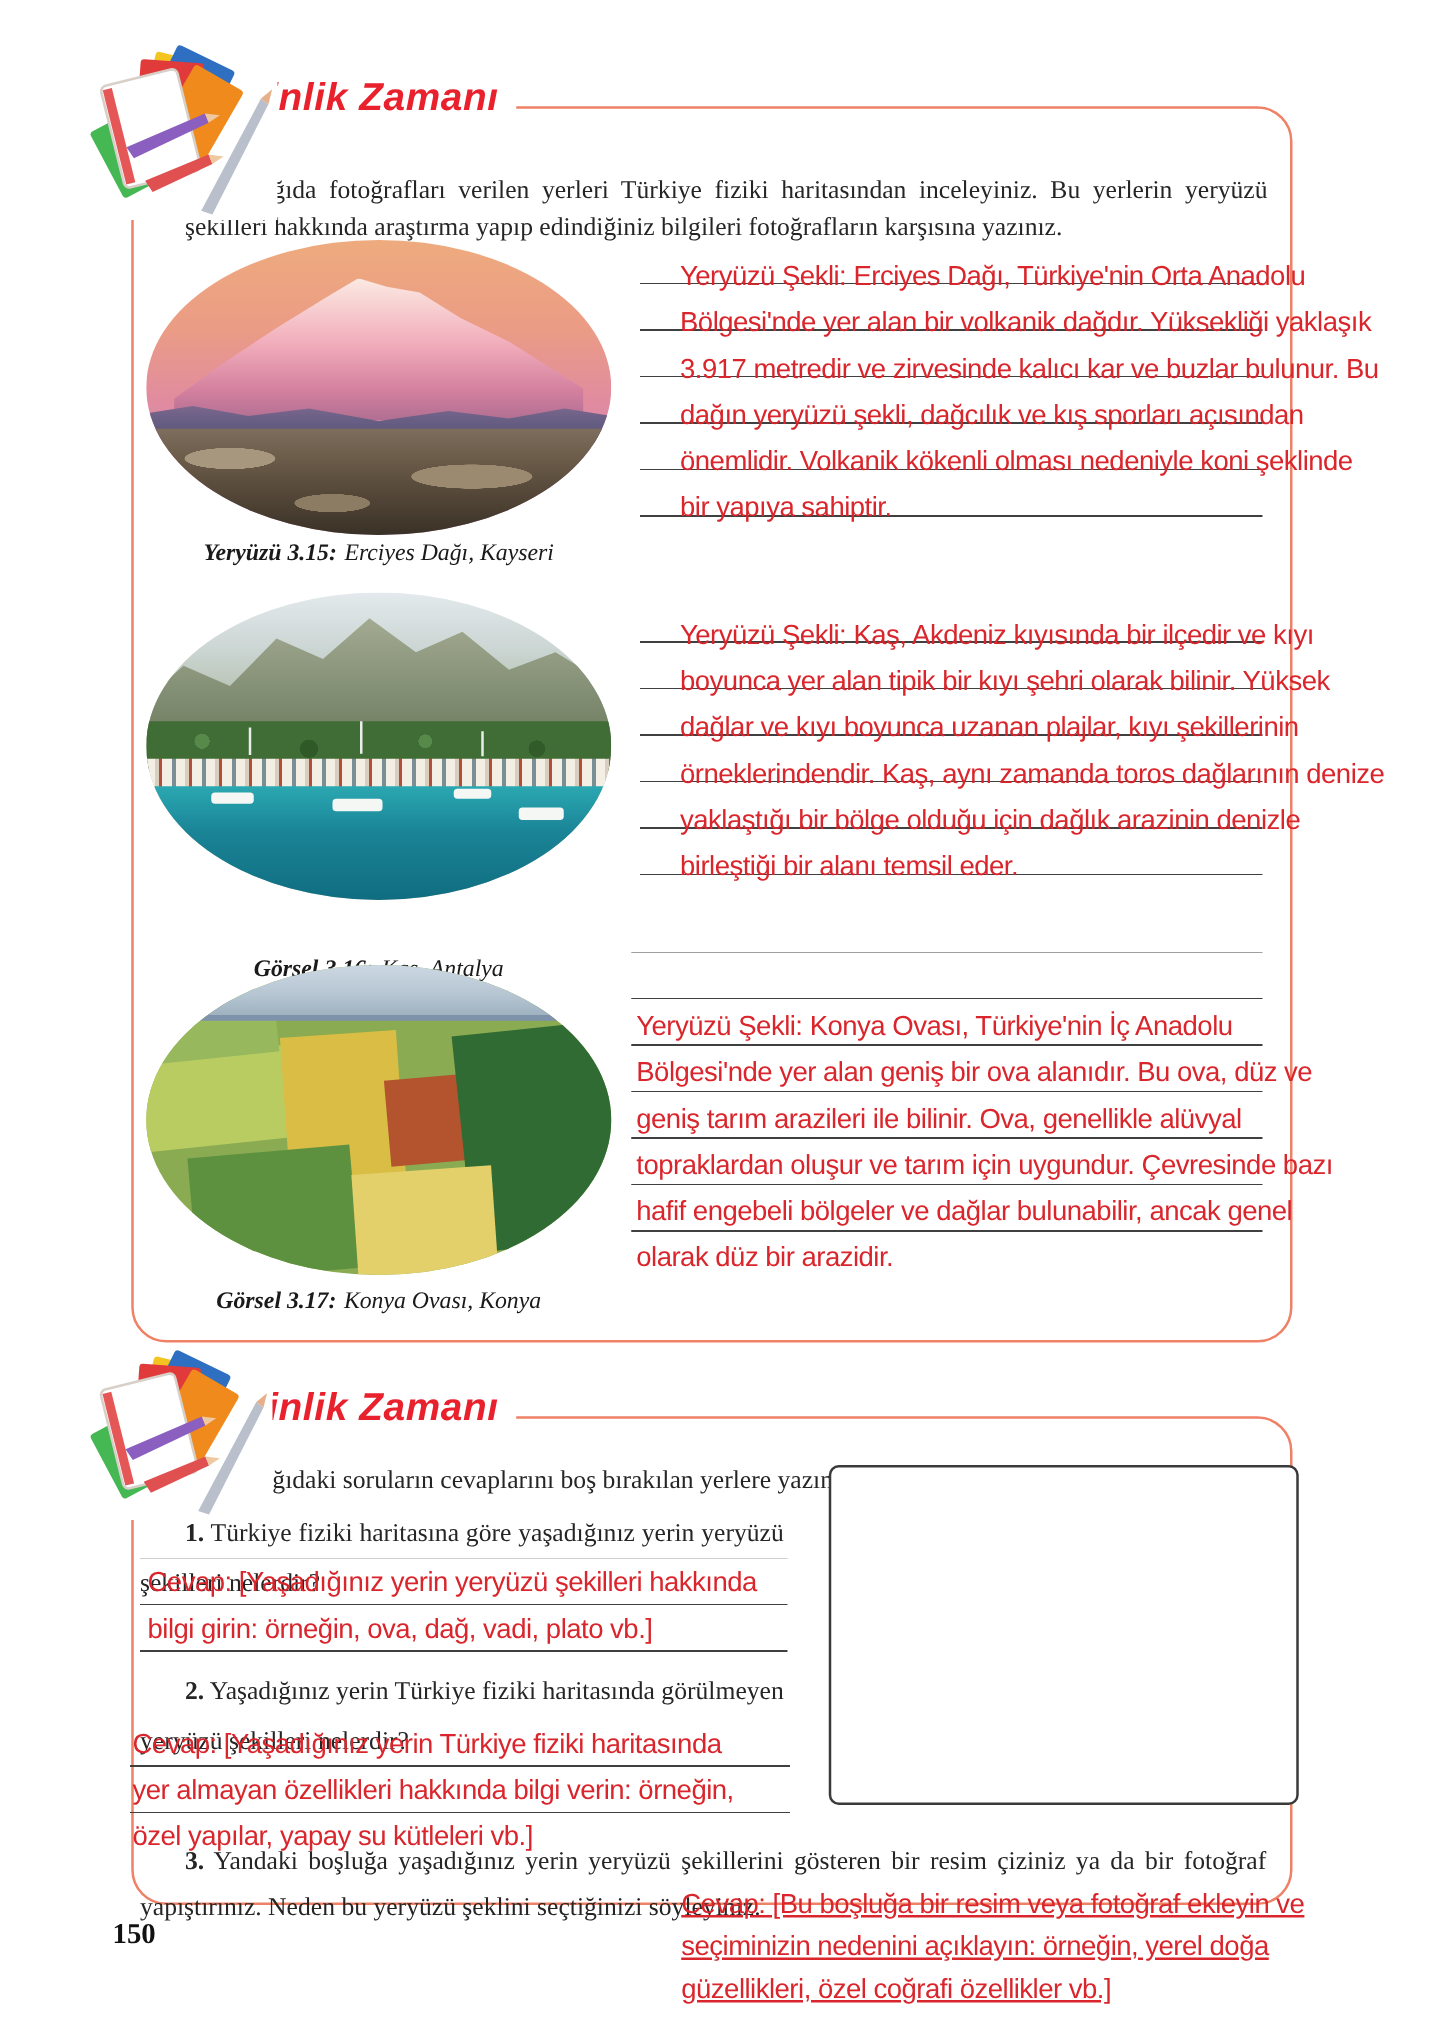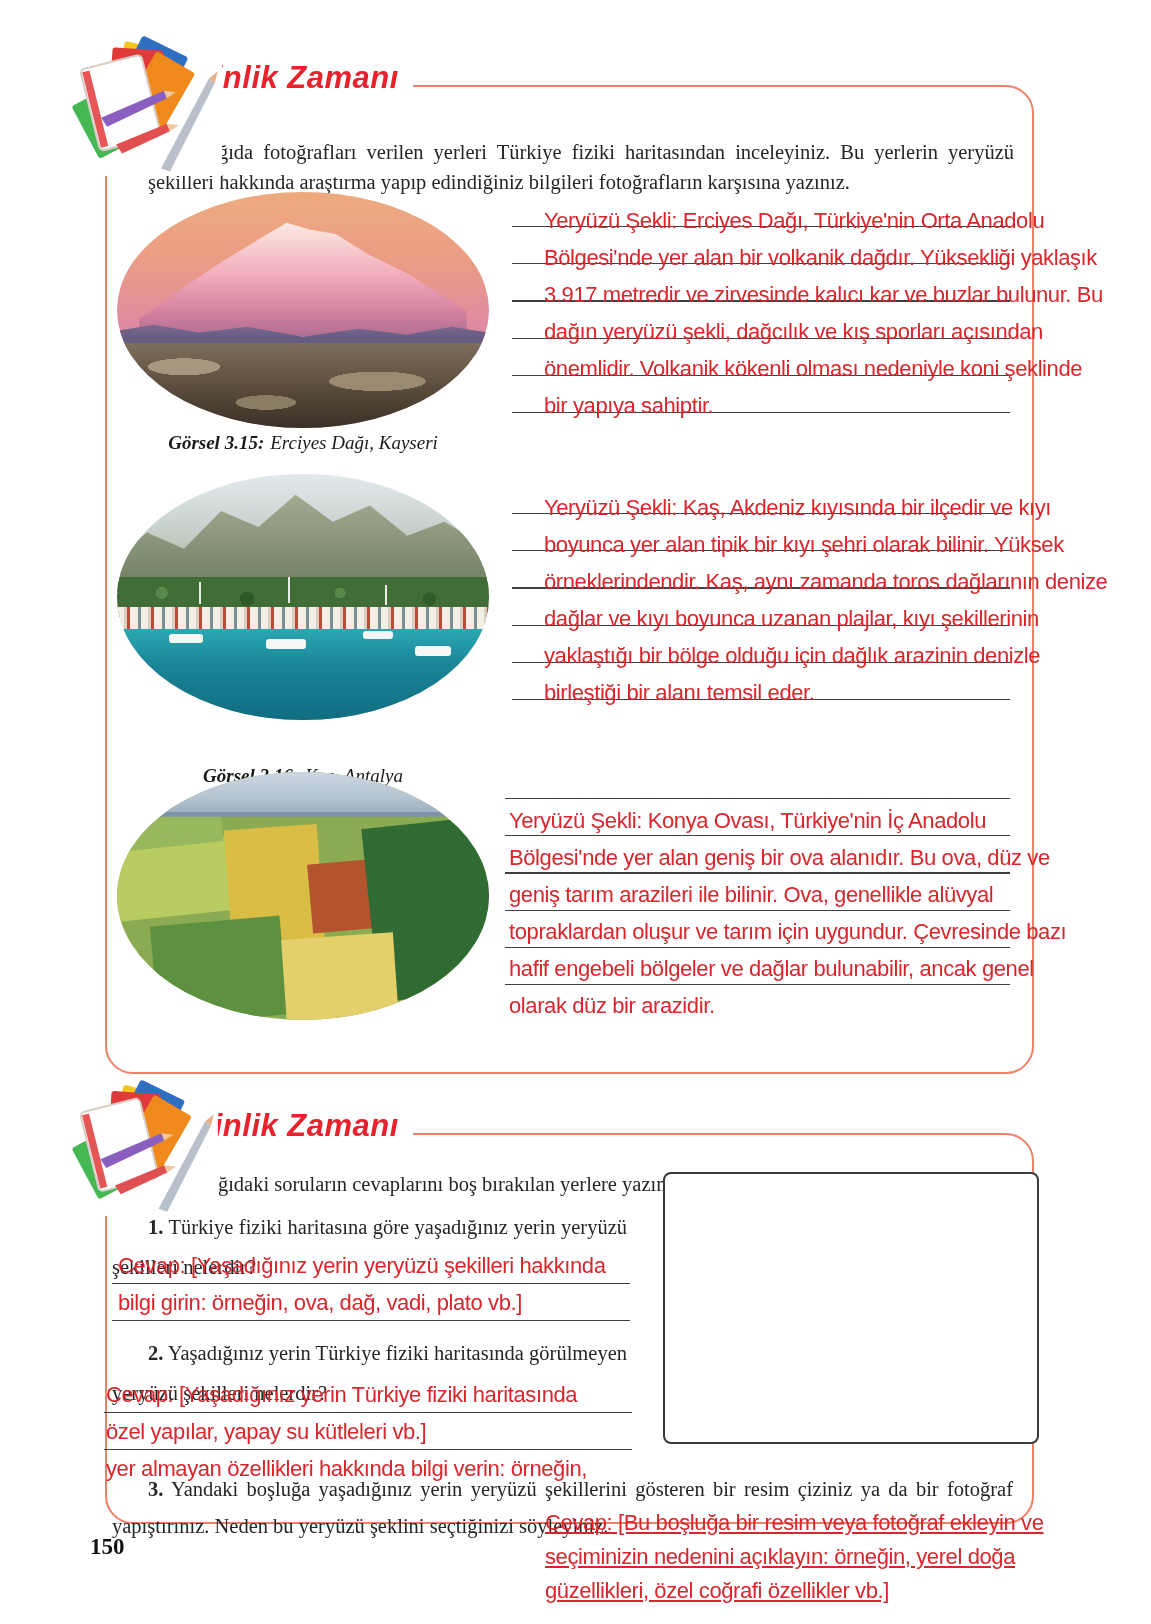--- a/index.html
+++ b/index.html
@@ -182,21 +182,21 @@
 
   <p class="para" id="intro1">Aşağıda fotoğrafları verilen yerleri Türkiye fiziki haritasından inceleyiniz. Bu yerlerin yeryüzü şekilleri hakkında araştırma yapıp edindiğiniz bilgileri fotoğrafların karşısına yazınız.</p>
 
   <div class="photo" id="photo1">
     <div class="e1-sky"></div>
     <div class="e1-mtn"></div>
     <div class="e1-hills"></div>
     <div class="e1-fg"></div>
   </div>
   <div class="caption" id="cap1">
-    <span class="cap-label">Görsel 3.15:</span><span>Erciyes Dağı, Kayseri</span>
+    <span class="cap-label">Yeryüzü 3.15:</span><span>Erciyes Dağı, Kayseri</span>
   </div>
 
   <div class="answer-zone" id="zone1">
     <div class="red-text">
       <div class="rline">Yeryüzü Şekli: Erciyes Dağı, Türkiye'nin Orta Anadolu</div>
       <div class="rline">Bölgesi'nde yer alan bir volkanik dağdır. Yüksekliği yaklaşık</div>
       <div class="rline">3.917 metredir ve zirvesinde kalıcı kar ve buzlar bulunur. Bu</div>
       <div class="rline">dağın yeryüzü şekli, dağcılık ve kış sporları açısından</div>
       <div class="rline">önemlidir. Volkanik kökenli olması nedeniyle koni şeklinde</div>
       <div class="rline">bir yapıya sahiptir.</div>
@@ -218,38 +218,41 @@
     <div class="boat" style="left:80%;top:70%;width:36px;height:10px;"></div>
   </div>
   <div class="caption" id="cap2">
     <span class="cap-label">Görsel 3.16:</span><span>Kaş, Antalya</span>
   </div>
 
   <div class="answer-zone" id="zone2">
     <div class="red-text">
       <div class="rline">Yeryüzü Şekli: Kaş, Akdeniz kıyısında bir ilçedir ve kıyı</div>
       <div class="rline">boyunca yer alan tipik bir kıyı şehri olarak bilinir. Yüksek</div>
+      <div class="rline">dağlar ve kıyı boyunca uzanan plajlar, kıyı şekillerinin</div>
       <div class="rline">örneklerindendir. Kaş, aynı zamanda toros dağlarının denize</div>
-      <div class="rline">dağlar ve kıyı boyunca uzanan plajlar, kıyı şekillerinin</div>
       <div class="rline">yaklaştığı bir bölge olduğu için dağlık arazinin denizle</div>
       <div class="rline">birleştiği bir alanı temsil eder.</div>
     </div>
   </div>
 
   <div class="photo" id="photo3">
     <div class="e3-fields"></div>
     <div class="patch" style="left:-5%;top:28%;width:45%;height:30%;background:#b9cc62;transform:rotate(-6deg);"></div>
     <div class="patch" style="left:30%;top:22%;width:25%;height:60%;background:#d9bd45;transform:rotate(-4deg);"></div>
     <div class="patch" style="left:52%;top:36%;width:22%;height:28%;background:#b3542f;transform:rotate(-5deg);"></div>
     <div class="patch" style="left:68%;top:20%;width:35%;height:70%;background:#2f6b33;transform:rotate(-6deg);"></div>
     <div class="patch" style="left:10%;top:60%;width:35%;height:40%;background:#5d9140;transform:rotate(-5deg);"></div>
     <div class="patch" style="left:45%;top:66%;width:30%;height:35%;background:#e4d06b;transform:rotate(-4deg);"></div>
     <div class="patch" style="left:-2%;top:16%;width:30%;height:14%;background:#97b85c;transform:rotate(-6deg);"></div>
     <div class="e3-hills"></div>
     <div class="e3-sky"></div>
+  </div>
+  <div class="caption" id="cap3">
+    <span class="cap-label">Görsel 3.17:</span><span>Konya Ovası, Konya</span>
   </div>
 
   <div class="answer-zone" id="zone3">
     <div class="red-text">
       <div class="rline">Yeryüzü Şekli: Konya Ovası, Türkiye'nin İç Anadolu</div>
       <div class="rline">Bölgesi'nde yer alan geniş bir ova alanıdır. Bu ova, düz ve</div>
       <div class="rline">geniş tarım arazileri ile bilinir. Ova, genellikle alüvyal</div>
       <div class="rline">topraklardan oluşur ve tarım için uygundur. Çevresinde bazı</div>
       <div class="rline">hafif engebeli bölgeler ve dağlar bulunabilir, ancak genel</div>
       <div class="rline">olarak düz bir arazidir.</div>
@@ -292,22 +295,22 @@
   </div>
 
   <p class="question" id="q2">
     <span class="qnum">2.</span>
     <span>Yaşadığınız yerin Türkiye fiziki haritasında görülmeyen yeryüzü şekilleri nelerdir?</span>
   </p>
 
   <div class="answer-zone" id="zoneA2">
     <div class="red-text">
       <div class="rline">Cevap: [Yaşadığınız yerin Türkiye fiziki haritasında</div>
+      <div class="rline">yer almayan özellikleri hakkında bilgi verin: örneğin,</div>
       <div class="rline">özel yapılar, yapay su kütleleri vb.]</div>
-      <div class="rline">yer almayan özellikleri hakkında bilgi verin: örneğin,</div>
     </div>
   </div>
 
   <div id="draw-box"></div>
 
   <p class="question" id="q3">
     <span class="qnum">3.</span>
     <span>Yandaki boşluğa yaşadığınız yerin yeryüzü şekillerini gösteren bir resim çiziniz ya da bir fotoğraf yapıştırınız. Neden bu yeryüzü şeklini seçtiğinizi söyleyiniz.</span>
   </p>
 

